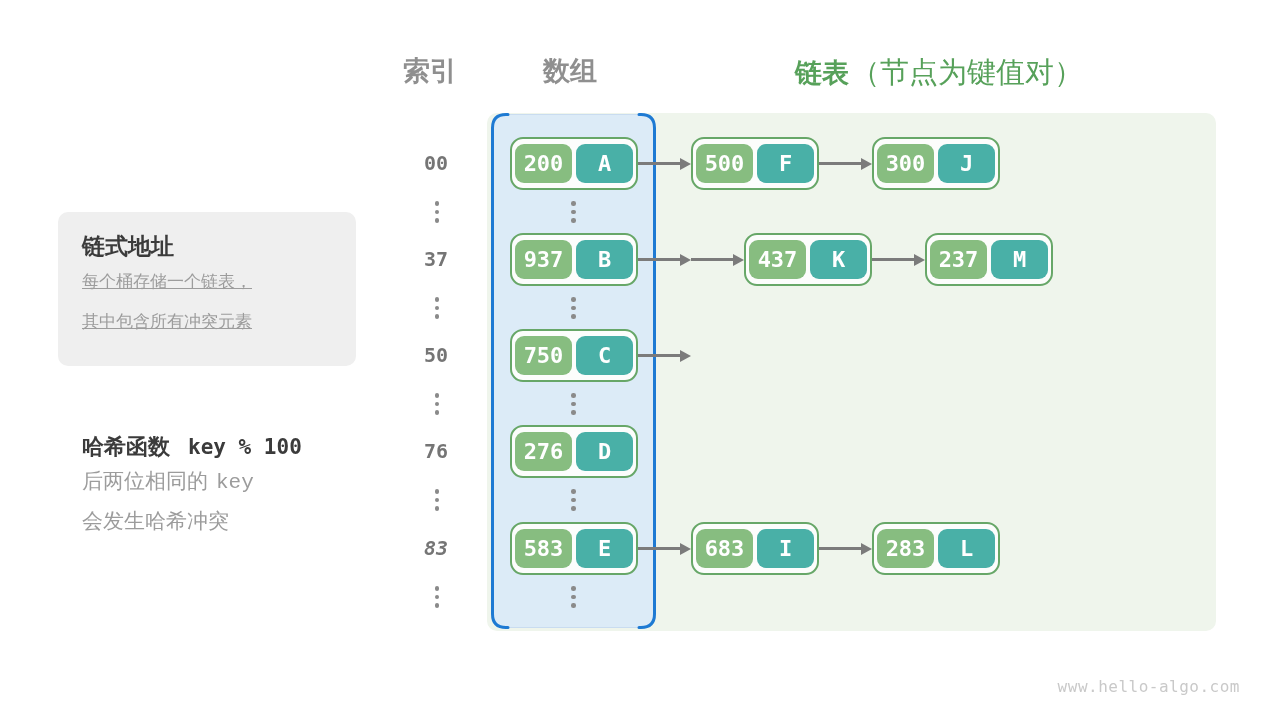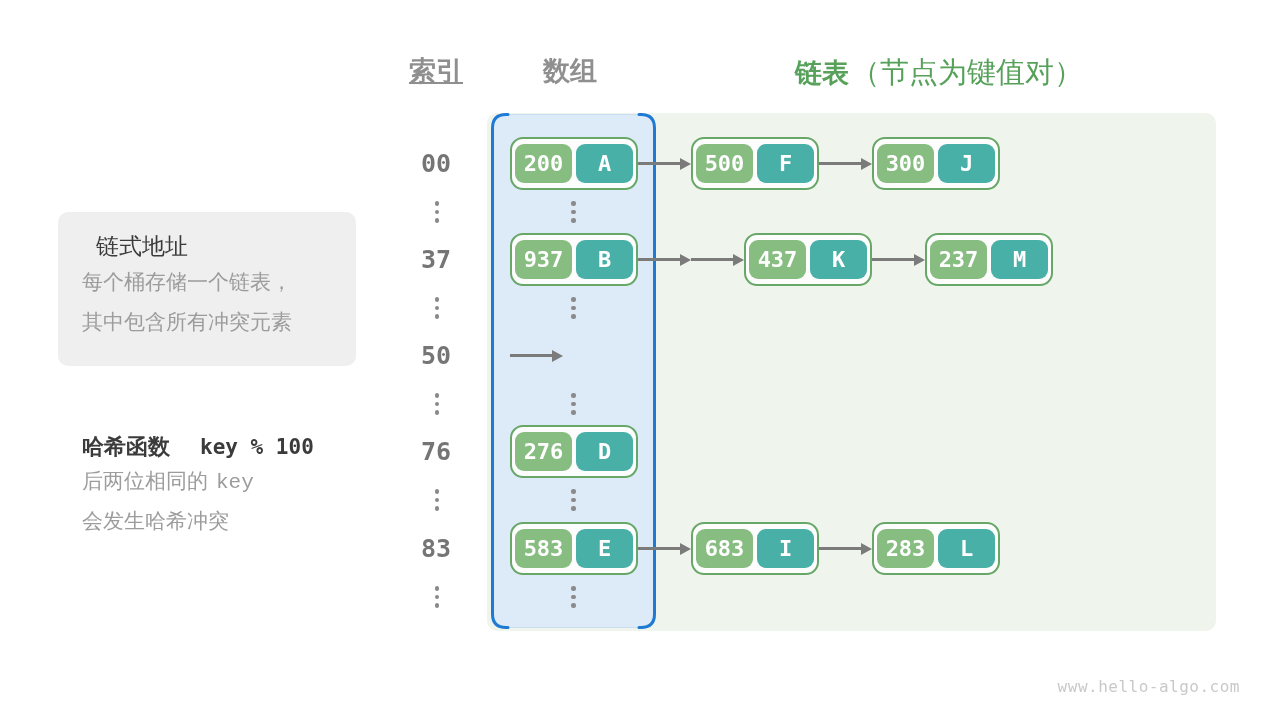--- a/index.html
+++ b/index.html
@@ -21,55 +21,55 @@
     --watermark-color:#c9c9c9;
     --dot-color:#8a8a8a;
   }
   html,body{margin:0;padding:0;background:#fff;}
   .canvas{
     position:relative;width:1280px;height:720px;background:#ffffff;
     overflow:hidden;font-family:"Liberation Sans","DejaVu Sans",sans-serif;
   }
   
   .hdr{position:absolute;top:53px;font-weight:700;font-size:27px;color:var(--header-gray);white-space:nowrap;}
-  .hdr-index{left:403px;width:60px;text-align:right;text-decoration:underline;}
+  .hdr-index{left:403px;width:60px;text-align:left;}
   .hdr-array{left:540px;width:60px;text-align:center;}
   .hdr-list{left:795px;color:var(--accent);display:flex;align-items:baseline;}
   .hdr-list-main{font-weight:700;font-size:27px;}
   .hdr-list-note{font-weight:500;font-size:29px;margin-left:2px;}
   
   .list-bg{position:absolute;left:487px;top:113px;width:729px;height:518px;background:var(--list-bg);border-radius:10px;}
   .array-frame{position:absolute;left:0;top:0;pointer-events:none;}
   .af-fill{fill:var(--array-fill);stroke:var(--array-fill-border);stroke-width:1;}
   .af-bracket{fill:none;stroke:var(--array-border);stroke-width:3;stroke-linecap:round;}
   
   #rows-layer div{box-sizing:border-box;}
   .idx{position:absolute;width:80px;height:53px;text-align:center;line-height:53px;
-       font-family:"DejaVu Sans Mono","Liberation Mono",monospace;font-size:25px;font-weight:600;color:var(--index-color);}
+       font-family:"DejaVu Sans Mono","Liberation Mono",monospace;font-size:20px;font-weight:600;color:var(--index-color);}
   .chain{position:absolute;display:flex;align-items:center;}
   .node{width:128px;height:53px;border:2px solid var(--node-border);border-radius:13px;background:var(--node-bg);
         display:flex;align-items:center;justify-content:center;gap:4px;flex:none;}
   .cell{width:57px;height:39px;border-radius:9px;color:#ffffff;display:flex;align-items:center;justify-content:center;
         font-family:"DejaVu Sans Mono","Liberation Mono",monospace;font-size:22px;font-weight:700;flex:none;}
   .cell-key{background:var(--cell-key);}
   .cell-val{background:var(--cell-value);}
   .arrow{width:53px;height:53px;display:flex;align-items:center;flex:none;}
   .arrow-line{flex:1;height:3px;background:var(--arrow);}
   .arrow-head{width:0;height:0;border-left:11px solid var(--arrow);border-top:6px solid transparent;border-bottom:6px solid transparent;margin-left:-1px;}
   .dots{position:absolute;width:8px;display:flex;flex-direction:column;align-items:center;gap:4px;}
   .dot{width:4.5px;height:4.5px;border-radius:50%;background:var(--dot-color);}
   
   .note-box{position:absolute;left:58px;top:212px;width:298px;height:154px;background:var(--note-bg);
             border-radius:10px;padding:19px 24px;box-sizing:border-box;}
-  .note-title{font-size:23px;font-weight:400;color:var(--text-dark);margin-left:14px;}
-  .note-line{font-size:21px;color:var(--text-muted);line-height:40px;}
+  .note-title{font-size:23px;font-weight:700;color:var(--text-dark);}
+  .note-line{font-size:17px;color:var(--text-muted);line-height:40px;text-decoration:underline;}
   .note-line:first-of-type{margin-top:9px;}
   .hash-note{position:absolute;left:82px;top:432px;}
   .hash-title{font-size:22px;font-weight:700;color:var(--text-dark);display:flex;align-items:baseline;}
-  .hash-code{font-family:"DejaVu Sans Mono","Liberation Mono",monospace;font-size:21px;font-weight:700;margin-left:30px;}
+  .hash-code{font-family:"DejaVu Sans Mono","Liberation Mono",monospace;font-size:21px;font-weight:700;margin-left:18px;}
   .hash-line{font-size:21px;color:var(--text-muted);line-height:38px;}
   .hash-line:first-of-type{margin-top:8px;}
   .inline-code{font-family:Liberation Mono, monospace;margin-left:8px;}
   
   .watermark{position:absolute;right:40px;top:677px;font-family:"DejaVu Sans Mono","Liberation Mono",monospace;
              font-size:16px;color:var(--watermark-color);letter-spacing:0.5px;}
 </style>
 </head>
 <body>
 
@@ -136,33 +136,37 @@
           <div class="arrow-line"></div>
           <div class="arrow-head"></div>
         </div>
         <div class="node">
           <div class="cell cell-key">237</div>
           <div class="cell cell-val">M</div>
         </div>
       </div>
       <div class="idx" style="left: 396px; top: 329px;">50</div>
       <div class="chain" style="left: 510px; top: 329px;">
+        <div class="node">
+          <div class="cell cell-key">750</div>
+          <div class="cell cell-val">C</div>
+        </div>
         <div class="arrow">
           <div class="arrow-line"></div>
           <div class="arrow-head"></div>
         </div>
       </div>
       <div class="idx" style="left: 396px; top: 425px;">76</div>
       <div class="chain" style="left: 510px; top: 425px;">
         <div class="node">
           <div class="cell cell-key">276</div>
           <div class="cell cell-val">D</div>
         </div>
       </div>
-      <div class="idx" style="left: 396px; top: 522px;">83</div>
+      <div class="idx" style="left: 396px; top: 522px; font-style: italic;">83</div>
       <div class="chain" style="left: 510px; top: 522px;">
         <div class="node">
           <div class="cell cell-key">583</div>
           <div class="cell cell-val">E</div>
         </div>
         <div class="arrow">
           <div class="arrow-line"></div>
           <div class="arrow-head"></div>
         </div>
         <div class="node">

